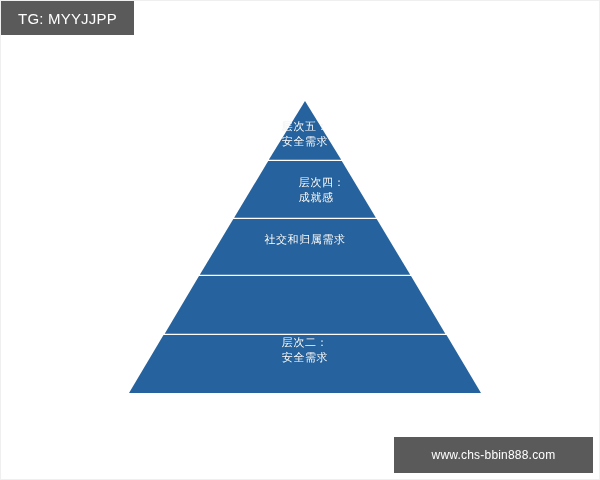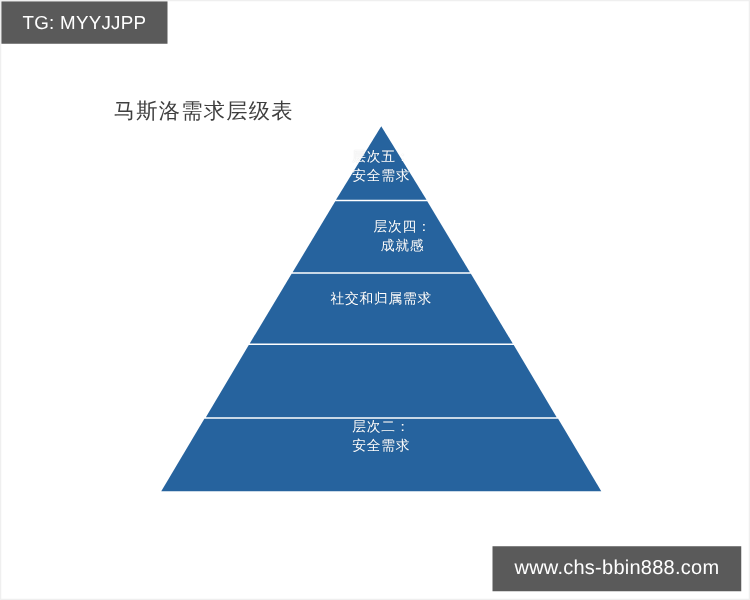--- a/index.html
+++ b/index.html
@@ -37,21 +37,21 @@
     width: 133px;
     height: 34px;
     font-size: 15px;
     text-align: center;
   }
   #wm-bottom {
     left: 393px;
     top: 436px;
     width: 199px;
     height: 36px;
-    font-size: 16px;
+    font-size: 12px;
   }
 
   
   #chart-title {
     position: absolute;
     left: 90px;
     top: 76px;
     font-size: 17px;
     color: #3f3f3f;
     letter-spacing: 1px;
@@ -70,21 +70,21 @@
     display: block;
     width: 600px;
     height: 480px;
   }
 
   .tier-label {
     position: absolute;
     color: #ffffff;
     font-size: 11px;
     line-height: 15px;
-    text-align: center;
+    text-align: left;
     white-space: nowrap;
     letter-spacing: 0.6px;
     transform: translateX(-50%);
     text-shadow: 0 0 1px rgba(0,0,0,0.18);
   }
   .tier-label .ln { display: block; }
 </style>
 </head>
 <body>
 
@@ -118,19 +118,18 @@
   <div class="tier-label" style="left:304px; top:231px;">
     <span class="ln">社交和归属需求</span>
   </div>
 
   <div class="tier-label" style="left:304px; top:289px;margin-top:45px;">
     <span class="ln">层次二：</span>
     <span class="ln">安全需求</span>
   </div>
 
 
-  <div id="chart-title">马斯洛需求层级表</div>
 
   <div class="watermark" id="wm-top">TG: MYYJJPP</div>
 
   <div class="watermark" id="wm-bottom">www.chs-bbin888.com</div>
 
 </div>
 
 </body></html>

